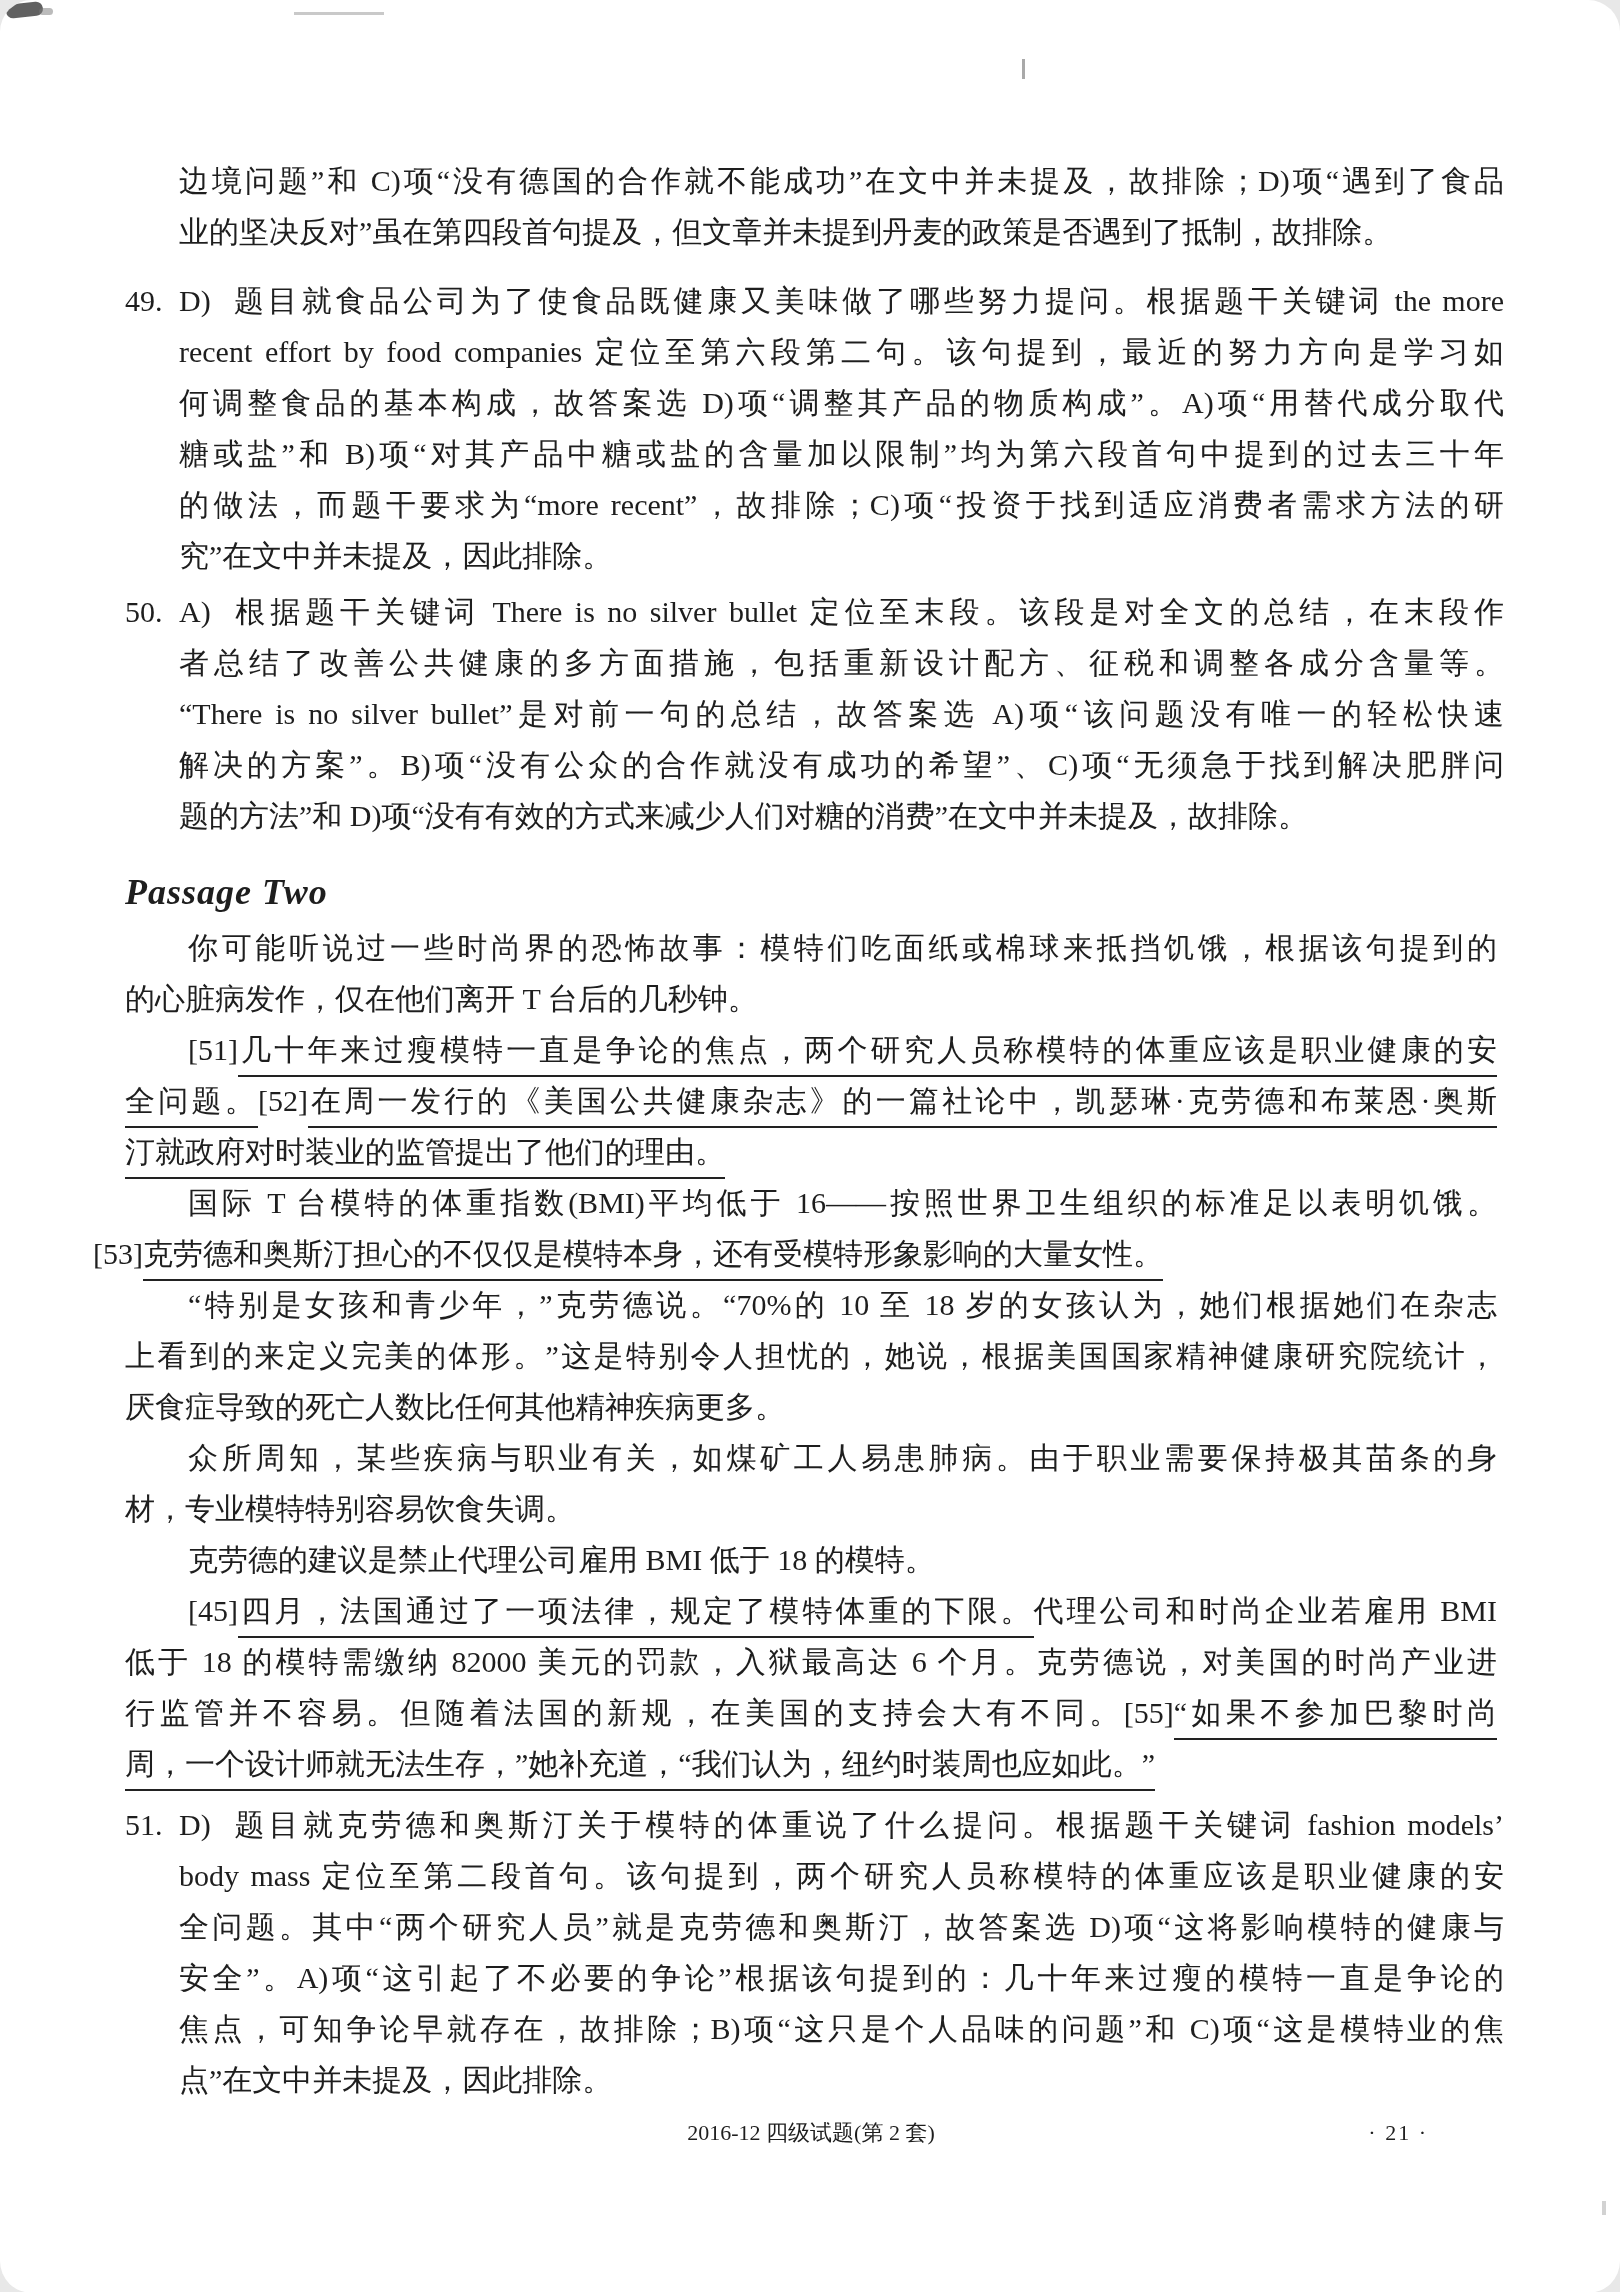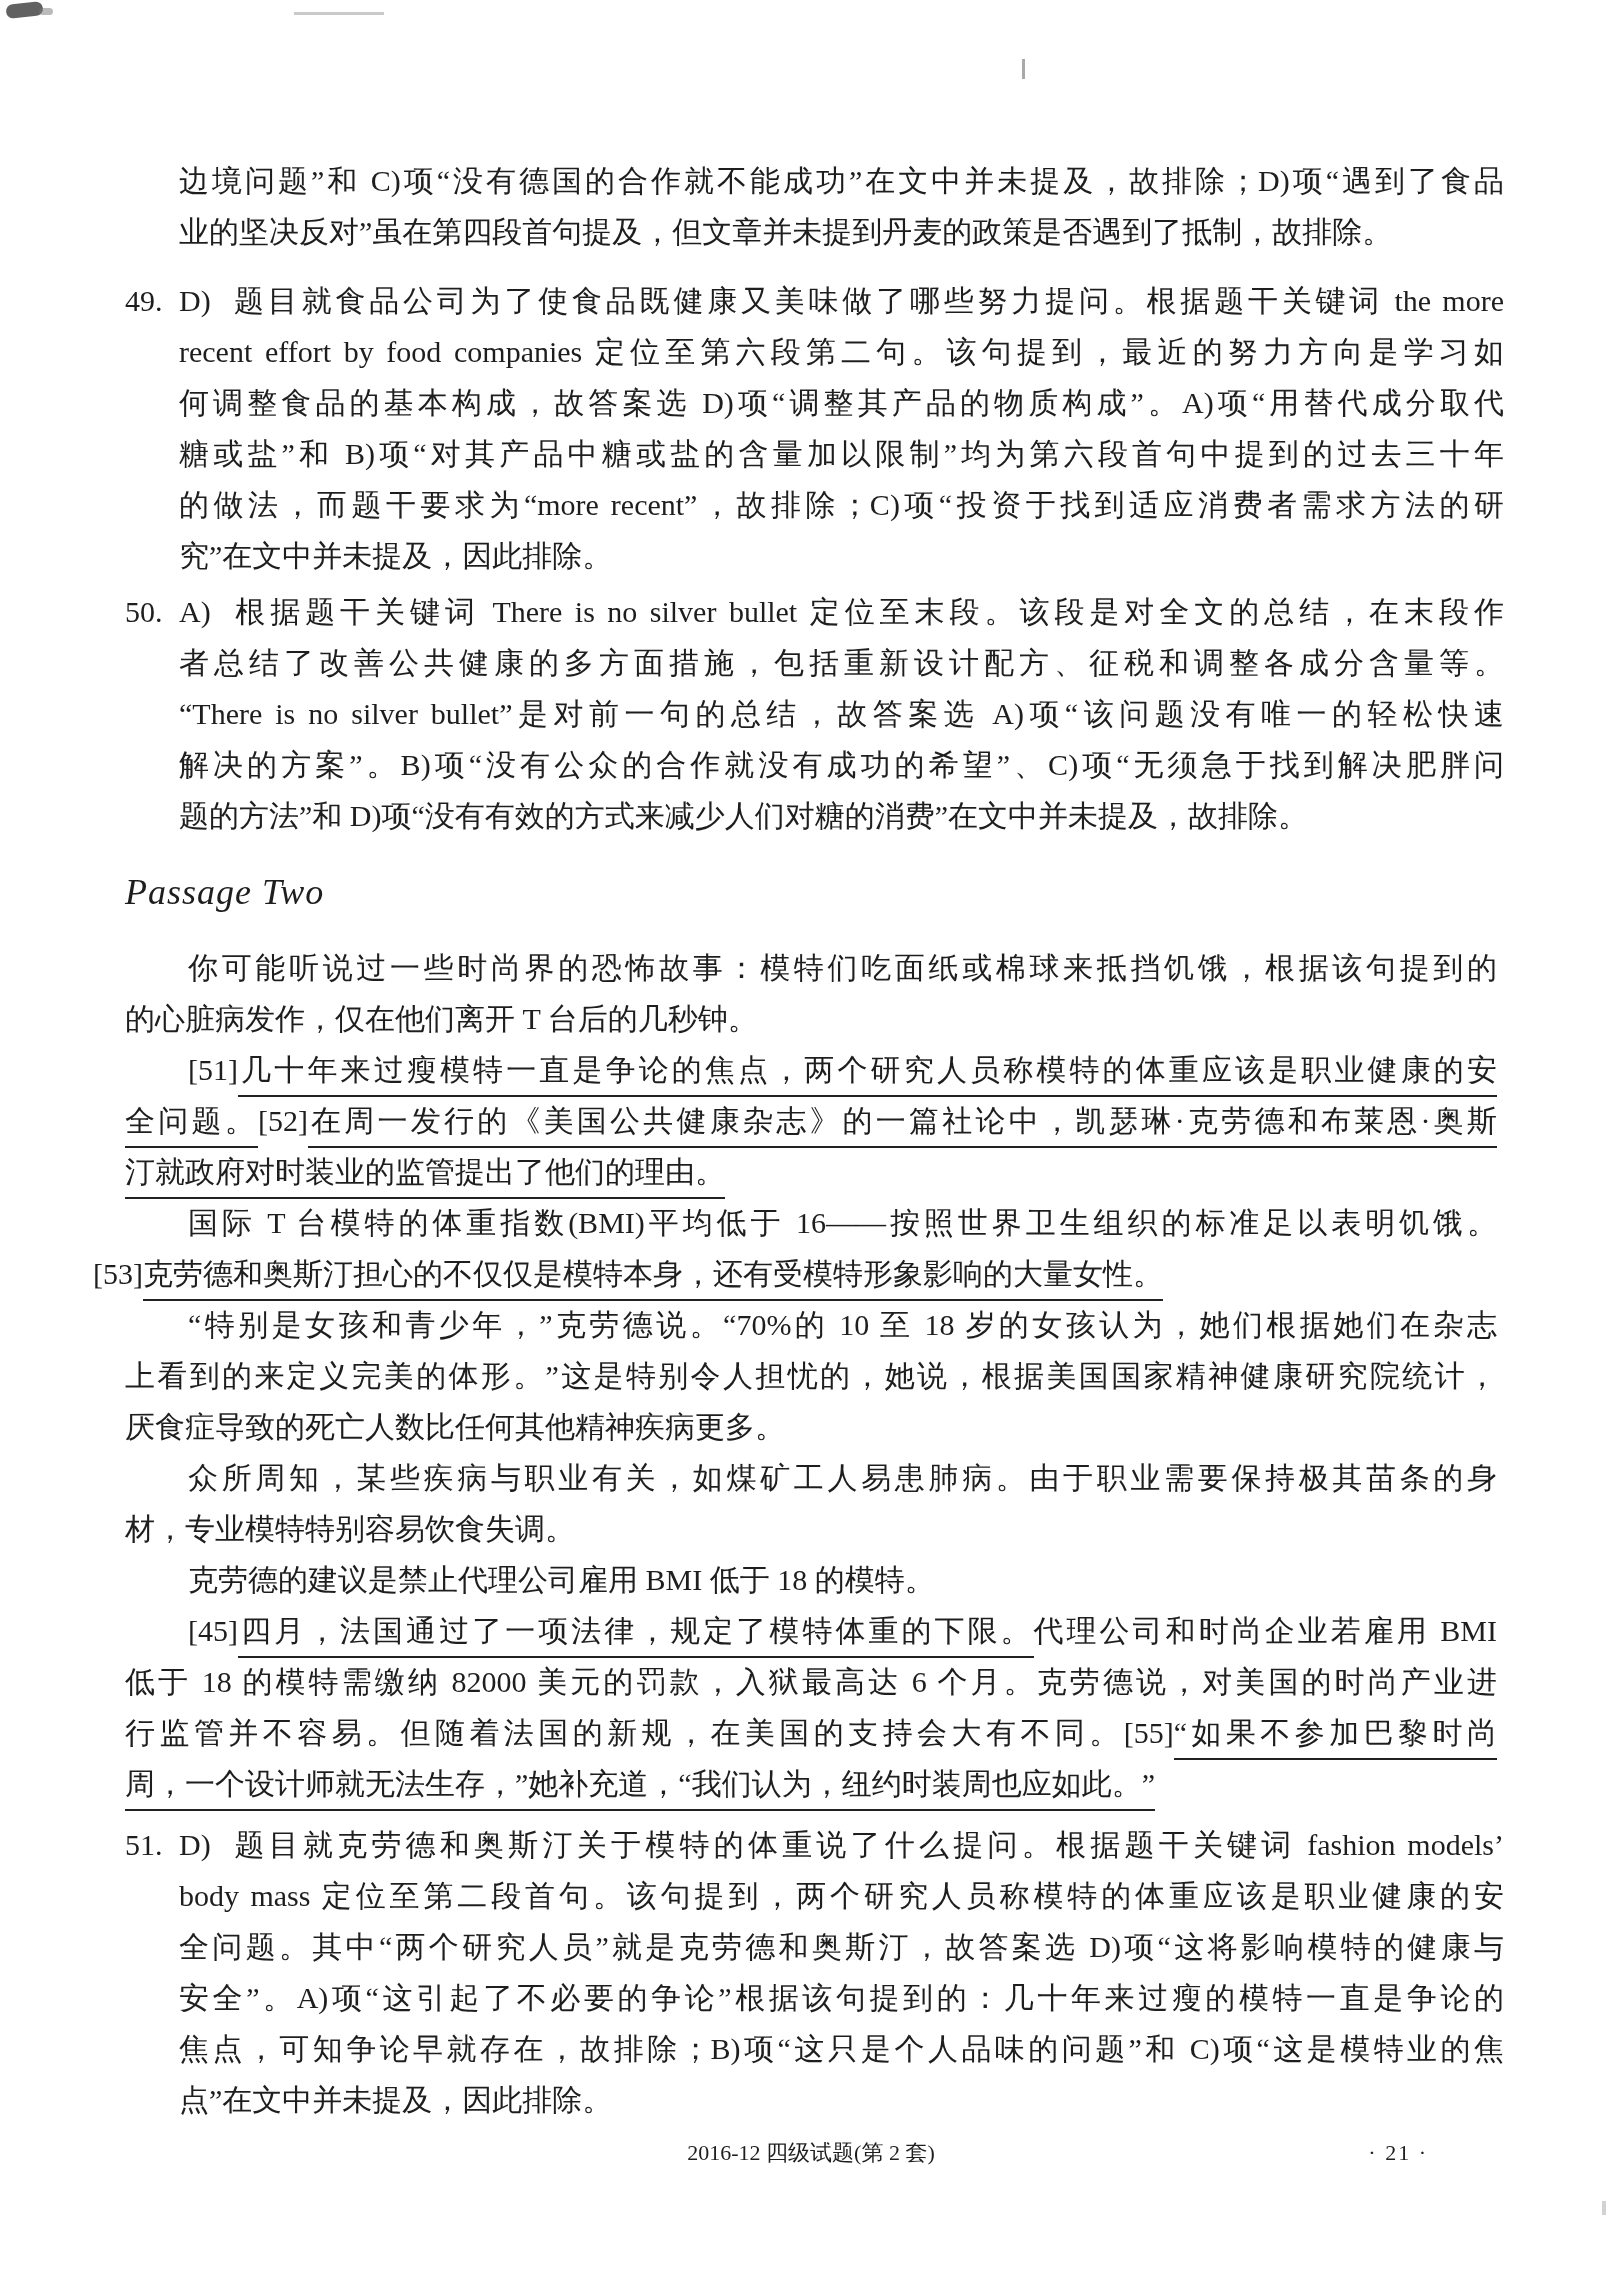--- a/index.html
+++ b/index.html
@@ -3,40 +3,41 @@
 <meta charset="utf-8">
 <style>
   html,body{margin:0;padding:0;background:#e8e8e8;}
   #page{
     position:relative;
     width:1620px;height:2293px;
     background:#ffffff;
     overflow:hidden;
     font-family:"Liberation Serif","DejaVu Serif",serif;
     color:#1e1e1e;
+    border-radius:32px;
   }
   #content{
     position:absolute;left:125px;top:155px;width:1372px;
     font-size:30px;line-height:51px;
     text-align:justify;
   }
   .line{min-height:51px;}
   .line.full{text-align-last:justify;-moz-text-align-last:justify;}
   .line.indent{text-indent:63px;}
   .line.hangL{margin-left:-32px;}
   .block{position:relative;}
   .block-tail,.block-answer{padding-left:54px;width:1325px;}
   .block-passage{width:1372px;}
   .num{position:absolute;left:0;top:0;line-height:51px;}
   .opt{padding-right:19.6px;}
   .u{border-bottom:2.9px solid #222;padding-bottom:9px;}
   .passage-heading{
-    font-weight:normal;font-style:italic;
+    font-weight:bold;font-style:italic;
     font-size:36px;line-height:51px;
-    margin-top:25.5px;margin-bottom:24px;
+    margin-top:25.5px;margin-bottom:4px;
     letter-spacing:1px;text-align:left;
   }
   .mt18{margin-top:17.6px;}
   .mt6{margin-top:5.9px;}
   .mt10{margin-top:9.8px;}
   #footer{
     position:relative;margin-top:2px;height:51px;
     font-size:22px;text-align:center;text-align-last:center;
   }
   #footer .f-page{

